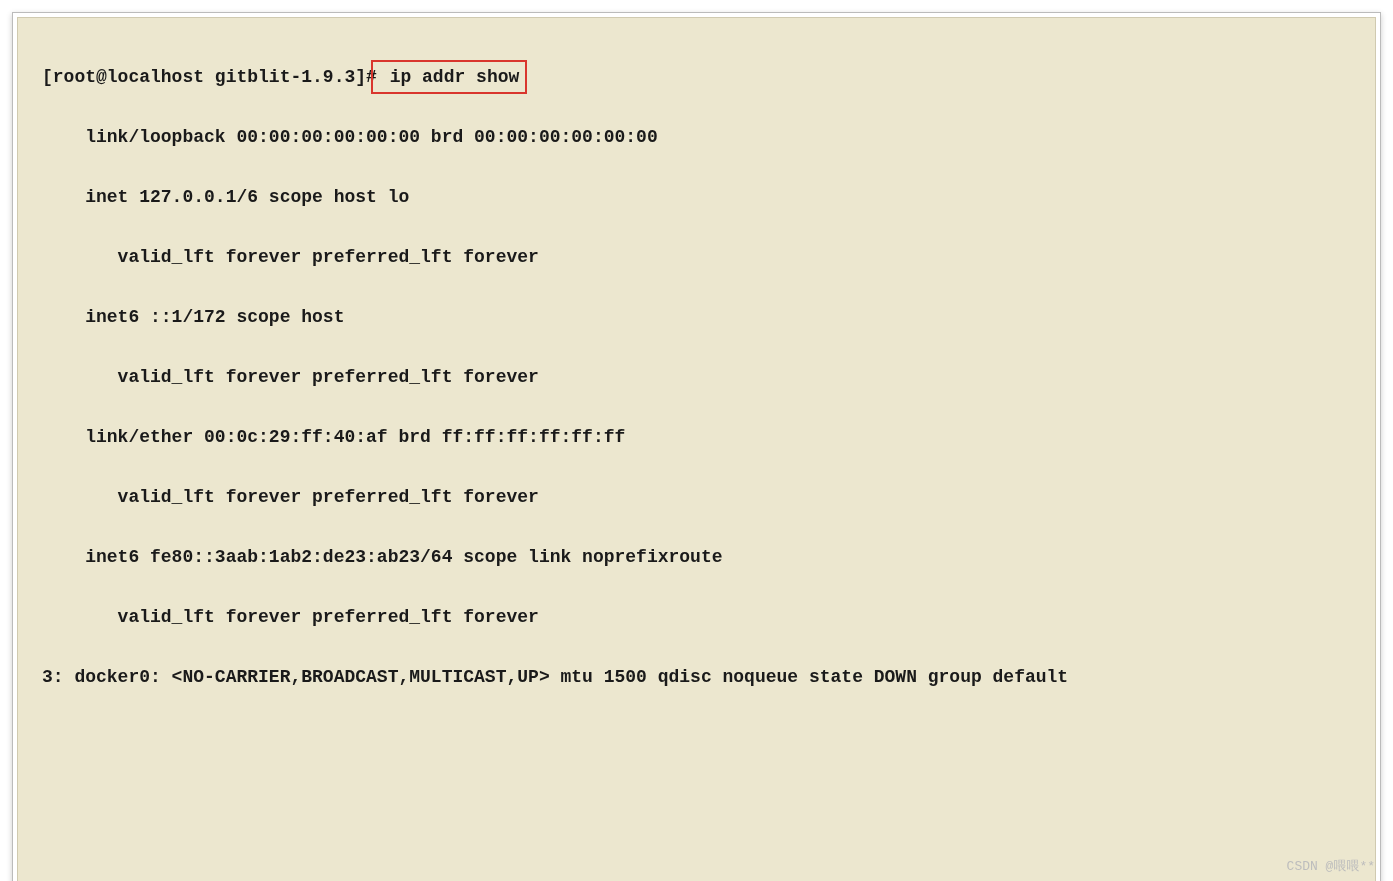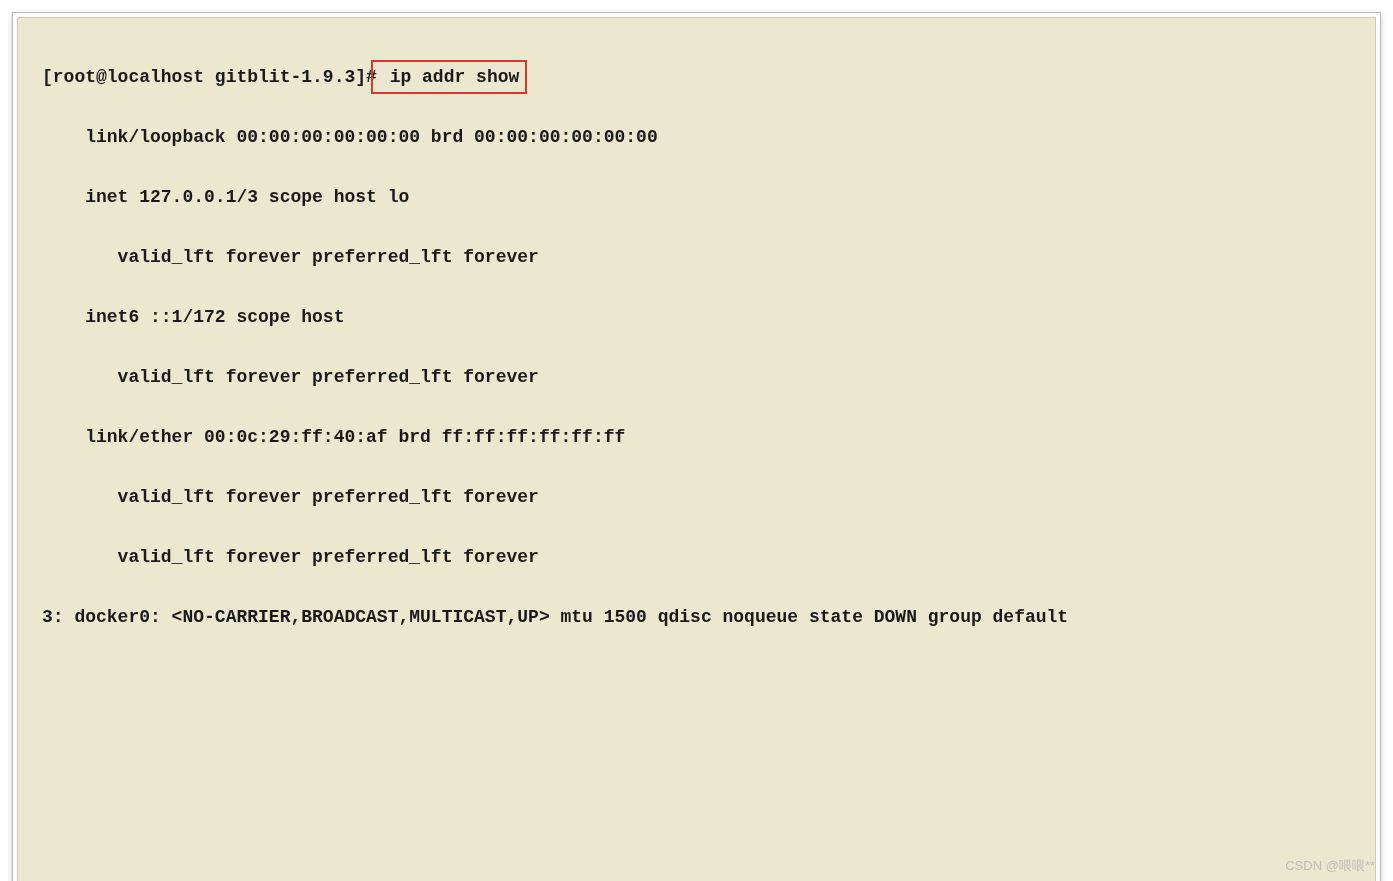--- a/index.html
+++ b/index.html
@@ -36,37 +36,38 @@
       padding: 0 6px;
       margin: -2px -6px;
       vertical-align: baseline;
     }
     .watermark {
       position: fixed;
       bottom: 6px;
       right: 18px;
       font-size: 13px;
       color: #bdbdbd;
-      font-family: Liberation Sans, sans-serif;
+      font-family: Liberation Mono, monospace;
       font-weight: normal;
     }
   </style>
 </head>
 <body>
 
 <div class="terminal-outer">
   <div class="terminal">
 <span class="line"><span>[root@localhost gitblit-1.9.3]#</span><span class="highlight-box"> ip addr show</span></span>
 <span class="line">    link/loopback 00:00:00:00:00:00 brd 00:00:00:00:00:00</span>
-<span class="line">    inet 127.0.0.1/3 scope host lo</span>
+<span class="line">    inet 127.0.0.1/6 scope host lo</span>
 <span class="line">       valid_lft forever preferred_lft forever</span>
 <span class="line">    inet6 ::1/172 scope host </span>
 <span class="line">       valid_lft forever preferred_lft forever</span>
 <span class="line">    link/ether 00:0c:29:ff:40:af brd ff:ff:ff:ff:ff:ff</span>
 <span class="line">       valid_lft forever preferred_lft forever</span>
+<span class="line">    inet6 fe80::3aab:1ab2:de23:ab23/64 scope link noprefixroute </span>
 <span class="line">       valid_lft forever preferred_lft forever</span>
 <span class="line">3: docker0: &lt;NO-CARRIER,BROADCAST,MULTICAST,UP&gt; mtu 1500 qdisc noqueue state DOWN group default </span>
 
 
 
 
 
 
 
 <span class="line"></span>

